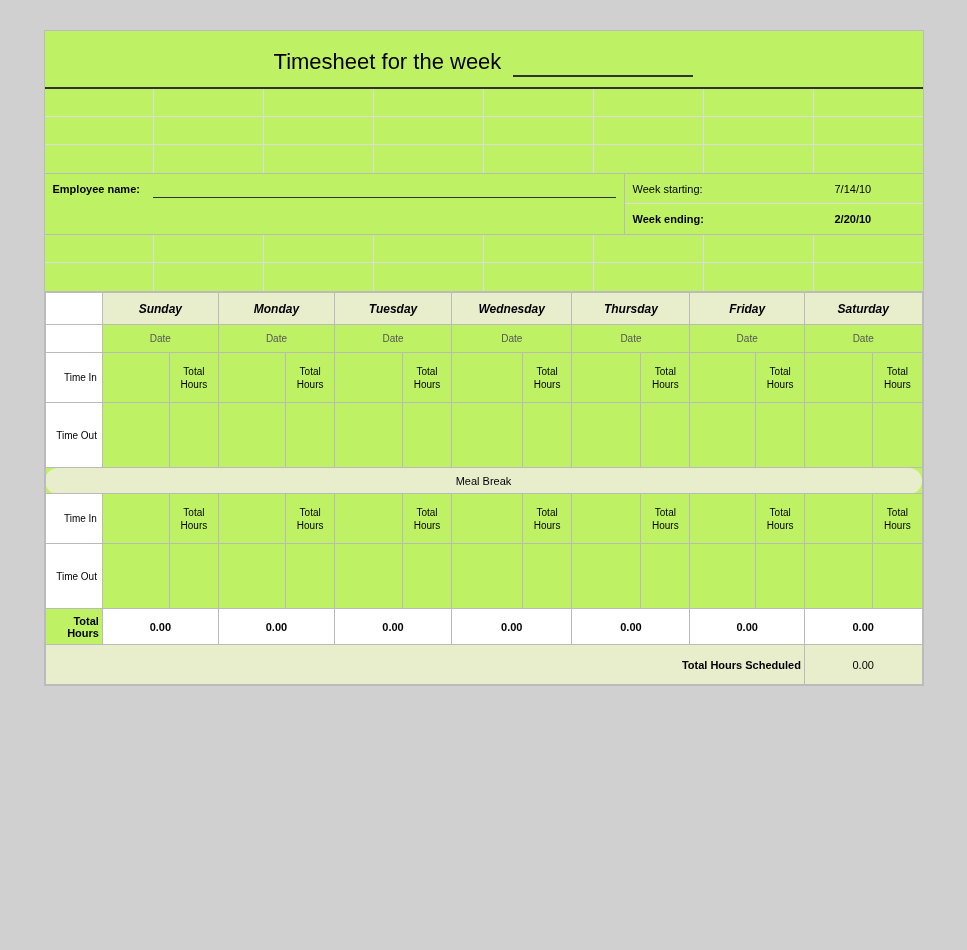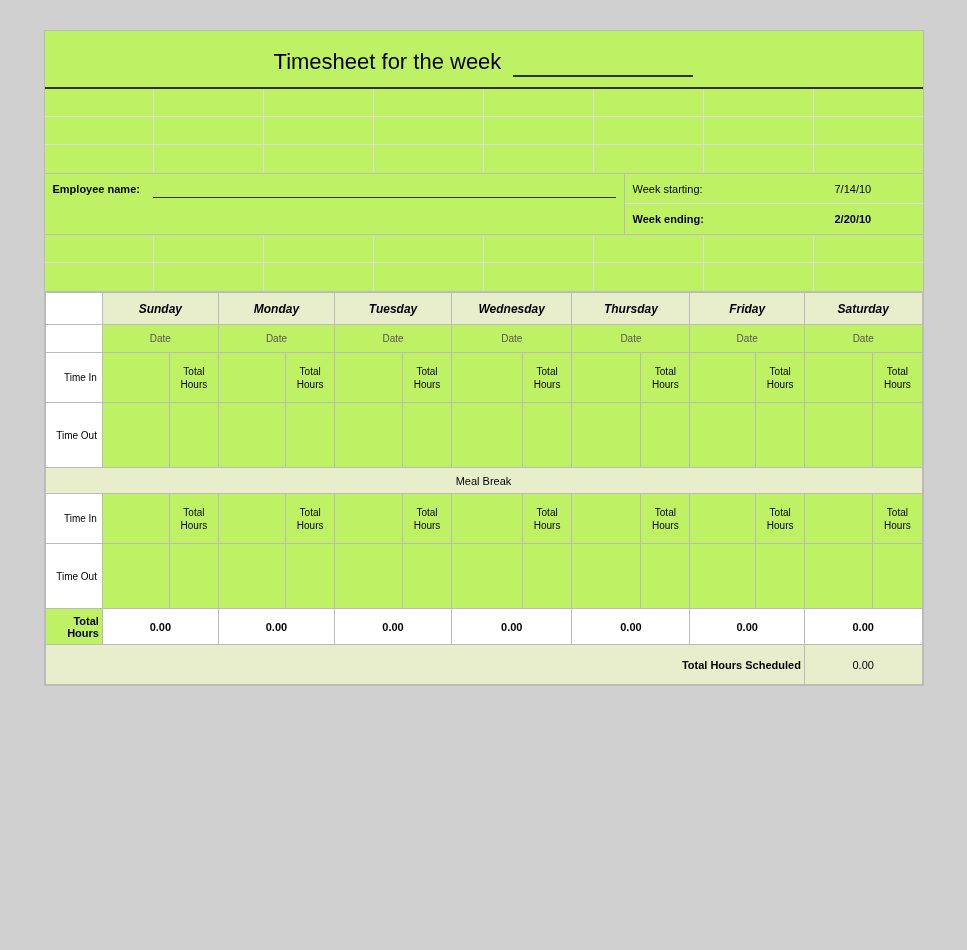--- a/index.html
+++ b/index.html
@@ -127,20 +127,21 @@
     }
     .total-hours-cell {
       font-size: 10px;
       line-height: 1.3;
     }
     .meal-break-row td {
       background: #e8edcc;
       font-size: 11px;
       height: 26px;
       font-weight: normal;
+      border-radius: 13px;
     }
     .total-row td {
       height: 36px;
       font-weight: bold;
       margin-top: 28px;
     }
     .total-label {
       text-align: right;
       font-weight: bold;
     }

